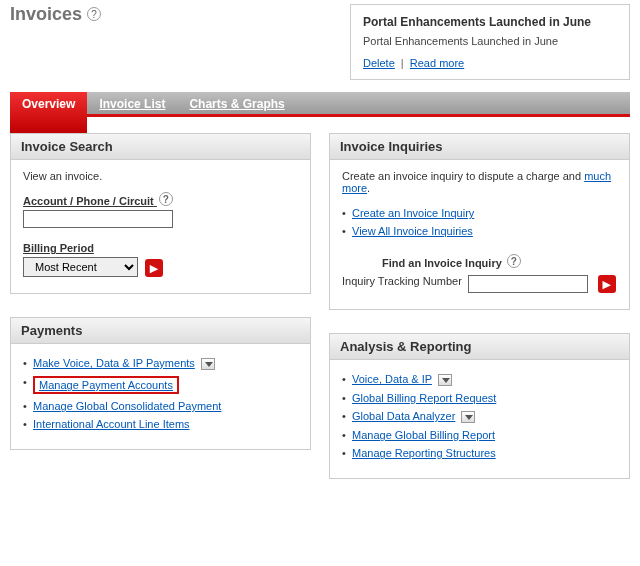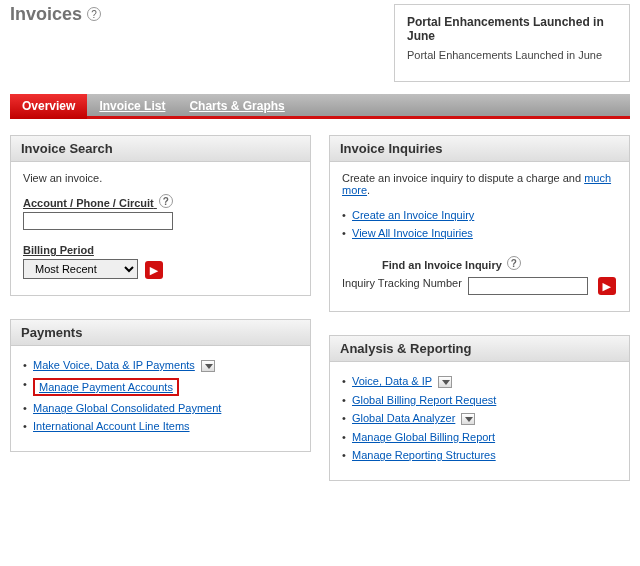--- a/index.html
+++ b/index.html
@@ -3,29 +3,29 @@
 <meta charset="utf-8">
 <style>
   * { box-sizing: border-box; margin: 0; padding: 0; }
   body { font-family: Arial, Helvetica, sans-serif; font-size: 11px; color: #333; width: 640px; background: #fff; }
   .wrap { padding: 4px 10px 10px 10px; }
   .header-row { display: flex; gap: 18px; margin-bottom: 12px; }
   .title-block { flex: 1; }
   .title-block h1 { font-size: 18px; font-weight: bold; color: #737373; display: inline-block; }
   .help-circle { display:inline-block; width:14px; height:14px; border:1px solid #999; border-radius:50%; text-align:center; font-size:10px; line-height:13px; color:#666; vertical-align: 2px; margin-left:2px;}
   .title-block p { font-size: 12px; color: #555; margin-top: 2px; max-width: 300px;}
-  .portal-box { border: 1px solid #ccc; padding: 10px 12px; width: 236px; }
+  .portal-box { border: 1px solid #ccc; padding: 10px 12px; width: 280px; }
   .portal-box h3 { font-size: 12px; font-weight: bold; margin-bottom: 6px; }
   .portal-box p { font-size: 11px; color: #444; margin-bottom: 10px; }
   .portal-box a { color: #0058b8; font-size: 11px; text-decoration: underline; }
   .sep { color:#666; margin: 0 3px;}
   .tabs-bar { position: relative; height: 25px; border-bottom: 3px solid #d10f0f; }
   .tabs-bg { position:absolute; left:0; right:0; top:0; height:22px; background: linear-gradient(#bfbfbf,#9a9a9a); }
   .tab { position: relative; display:inline-block; height:22px; line-height:22px; padding:0 12px; font-size:12px; color:#fff; font-weight:bold; cursor:pointer; }
-  .tab.active { background: linear-gradient(#f03030,#c00000); height:25px; line-height:25px; }
+  .tab.active { background: linear-gradient(#f03030,#c00000); height:41px; line-height:25px; }
   .tab .u { text-decoration: underline; }
   .cols { display:flex; gap:18px; margin-top: 16px; }
   .col { flex:1; display:flex; flex-direction:column; gap:23px; }
   .panel { border:1px solid #ccc; }
   .panel-hd { background: linear-gradient(#f5f5f5,#dedede); border-bottom:1px solid #ccc; padding:5px 10px; font-size:13px; font-weight:bold; }
   .panel-bd { padding:10px 12px 16px 12px; font-size:11px; }
   .panel-bd p { margin-bottom: 10px; }
   label.fld-label { font-weight: bold; text-decoration: underline; display:block; margin-bottom:3px; font-size:11px;}
   input.txt { border:1px solid #666; height:18px; width:150px; font-size:11px; padding:1px 3px; }
   select.sel { border:1px solid #666; height:20px; width:115px; font-size:11px;padding-left:7px; }
@@ -46,20 +46,25 @@
 <div class="wrap">
 
   <div class="header-row">
     <div class="title-block">
       <h1>Invoices</h1>
       <span class="help-circle">?</span>
     </div>
     <div class="portal-box">
       <h3>Portal Enhancements Launched in June</h3>
       <p>Portal Enhancements Launched in June</p>
+      <div>
+        <a href="#">Delete</a>
+        <span class="sep">|</span>
+        <a href="#">Read more</a>
+      </div>
     </div>
   </div>
 
   <div class="tabs-bar">
     <div class="tabs-bg"></div>
     <span class="tab active">Overview</span><span class="tab"><span class="u">Invoice List</span></span><span class="tab"><span class="u">Charts &amp; Graphs</span></span>
   </div>
 
   <div class="cols">
     <div class="col">

